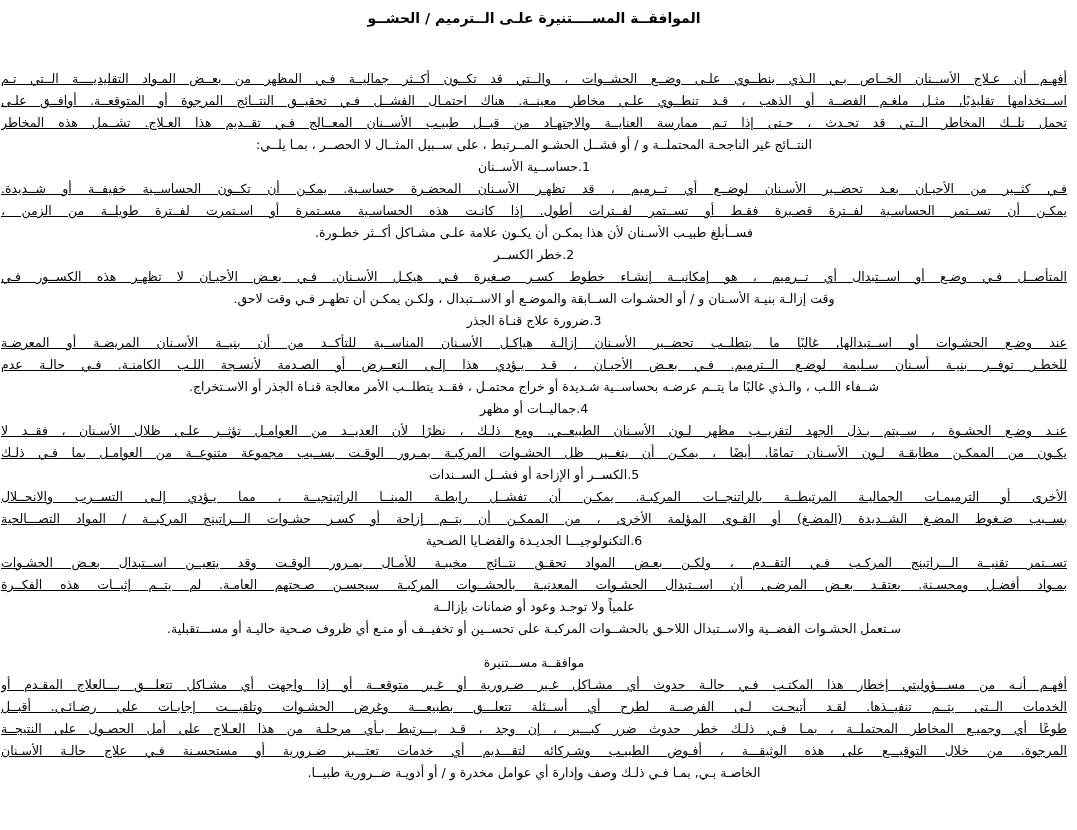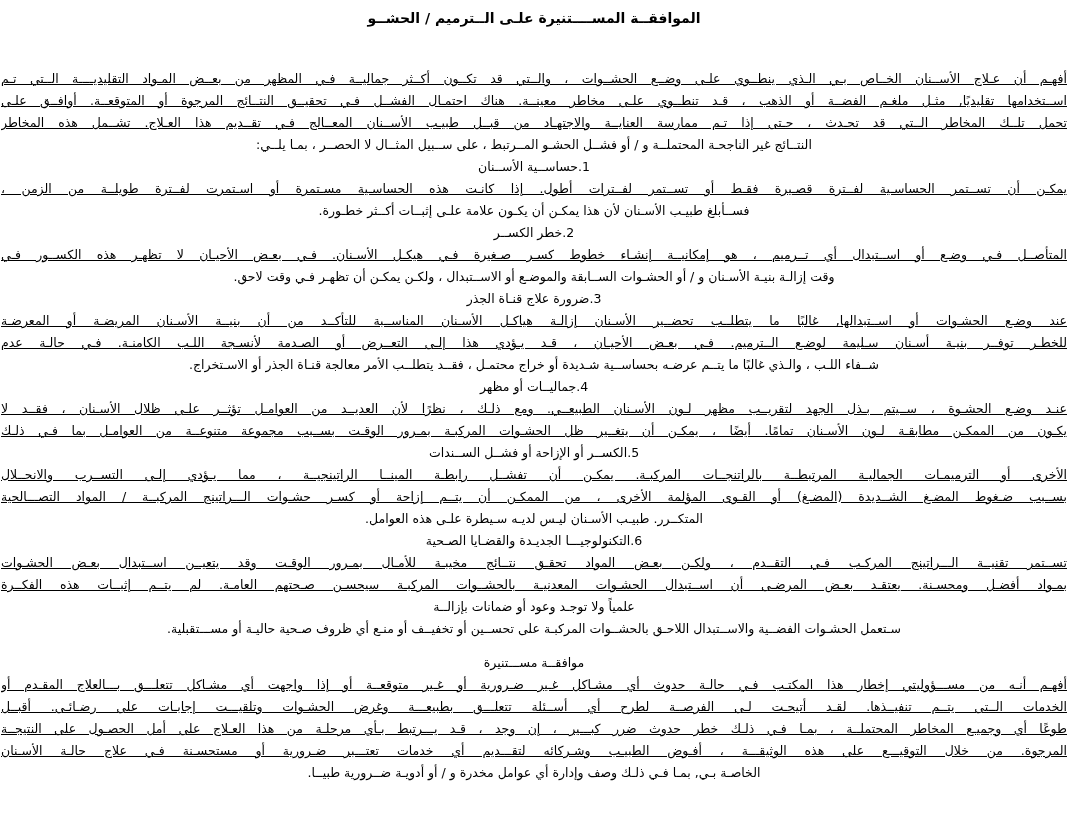--- a/index.html
+++ b/index.html
@@ -42,22 +42,23 @@
   <div class="title">الموافقــة المســــتنيرة علـى الــترميم / الحشــو</div>
   <div class="doc-body" id="doc-body">
       <div class="para">
         <div class="line j">أفهـم أن عـلاج الأســنان الخــاص بـي الـذي ينطــوي علـى وضــع الحشــوات ، والــتي قد تكــون أكــثر جماليــة فـي المظهر من بعــض المـواد التقليديــــة الــتي تـم</div>
         <div class="line j">اســتخدامها تقليديًا, مثـل ملغـم الفضــة أو الذهب ، قـد تنطــوي علـى مخاطر معينــة. هناك احتمـال الفشــل فـي تحقيــق النتــائج المرجوة أو المتوقعــة. أوافــق علـى</div>
         <div class="line j">تحمل تلــك المخاطر الــتي قد تحـدث ، حـتى إذا تـم ممارسة العنايــة والاجتهـاد من قبــل طبيـب الأســنان المعــالج فـي تقــديم هذا العـلاج. تشــمل هذه المخاطر</div>
         <div class="line">النتــائج غير الناجحـة المحتملــة و / أو فشــل الحشـو المــرتبط ، على ســبيل المثــال لا الحصــر ، بمـا يلــي:</div>
       </div>
       <div class="line">1.حساســية الأســنان</div>
       <div class="para">
+        <div class="line j">فـي كثــير من الأحيـان بعـد تحضــير الأسـنان لوضــع أي تــرميم ، قد تظهـر الأسـنان المحضـرة حساسـية. يمكـن أن تكــون الحساســية خفيفــة أو شــديدة.</div>
         <div class="line j">يمكـن أن تســتمر الحساسـية لفــترة قصـيرة فقـط أو تســتمر لفــترات أطول. إذا كانـت هذه الحساسـية مسـتمرة أو اسـتمرت لفــترة طويلــة من الزمن ،</div>
-        <div class="line">فســأبلغ طبيـب الأسـنان لأن هذا يمكـن أن يكـون علامة علـى إثبــات أكــثر خطـورة.</div>
+        <div class="line">فســأبلغ طبيـب الأسـنان لأن هذا يمكـن أن يكـون علامة علـى مشـاكل أكــثر خطـورة.</div>
       </div>
       <div class="line">2.خطر الكســر</div>
       <div class="para">
         <div class="line j">المتأصــل فـي وضـع أو اســتبدال أي تــرميم ، هو إمكانيــة إنشـاء خطوط كسـر صـغيرة فـي هيكـل الأسـنان. فـي بعـض الأحيـان لا تظهـر هذه الكســور فـي</div>
         <div class="line">وقت إزالـة بنيـة الأسـنان و / أو الحشـوات الســابقة والموضـع أو الاســتبدال ، ولكـن يمكـن أن تظهـر فـي وقت لاحق.</div>
       </div>
       <div class="line">3.ضرورة علاج قنـاة الجذر</div>
       <div class="para">
         <div class="line j">عند وضـع الحشـوات أو اســتبدالها, غالبًا ما يتطلــب تحضــير الأسـنان إزالـة هياكـل الأسـنان المناســبة للتأكــد من أن بنيــة الأسـنان المريضـة أو المعرضـة</div>
         <div class="line j">للخطـر توفــر بنيـة أسـنان سـليمة لوضـع الــترميم. فـي بعـض الأحيـان ، قـد يـؤدي هذا إلـى التعــرض أو الصـدمة لأنسـجة اللـب الكامنـة. فـي حالـة عدم</div>
@@ -65,21 +66,20 @@
       </div>
       <div class="line">4.جماليــات أو مظهر</div>
       <div class="para">
         <div class="line j">عنـد وضـع الحشـوة ، ســيتم بـذل الجهد لتقريــب مظهر لـون الأسـنان الطبيعــي. ومع ذلـك ، نظرًا لأن العديــد من العوامـل تؤثــر علـى ظلال الأسـنان ، فقــد لا</div>
         <div class="line j">يكـون من الممكـن مطابقـة لـون الأسـنان تمامًا. أيضًا ، يمكـن أن يتغــير ظل الحشـوات المركبـة بمـرور الوقـت بســبب مجموعة متنوعــة من العوامـل بما فـي ذلـك</div>
       </div>
       <div class="line">5.الكســر أو الإزاحة أو فشــل الســندات</div>
       <div class="para">
         <div class="line j">الأخرى أو الترميمـات الجماليـة المرتبطــة بالراتنجــات المركبـة. يمكـن أن تفشــل رابطـة المينــا الراتينجيــة ، مما يـؤدي إلـى التســرب والانحــلال</div>
         <div class="line j">بســبب ضـغوط المضـغ الشــديدة (المضـغ) أو القـوى المؤلمة الأخرى ، من الممكـن أن يتــم إزاحة أو كسـر حشـوات الـــراتينج المركبــة / المواد التصـــالحية</div>
-        <div class="line">المتكــرر. طبيـب الأسـنان ليـس لديـه سـيطرة علـى هذه العوامل.</div>
       </div>
       <div class="line">6.التكنولوجيـــا الجديـدة والقضـايا الصـحية</div>
       <div class="para">
         <div class="line j">تســتمر تقنيــة الـــراتينج المركـب فـي التقــدم ، ولكـن بعـض المواد تحقـق نتــائج مخيبـة للأمـال بمـرور الوقـت وقد يتعيــن اســتبدال بعـض الحشـوات</div>
         <div class="line j">بمـواد أفضـل ومحسـنة. يعتقـد بعـض المرضـى أن اســتبدال الحشـوات المعدنيـة بالحشــوات المركبـة سيحسـن صـحتهم العامـة. لم يتــم إثبــات هذه الفكــرة</div>
         <div class="line">علمياً ولا توجـد وعود أو ضمانات بإزالــة</div>
         <div class="line">سـتعمل الحشـوات الفضــية والاســتبدال اللاحـق بالحشــوات المركبـة على تحســين أو تخفيــف أو منـع أي ظروف صـحية حاليـة أو مســـتقبلية.</div>
       </div>
       <div class="spacer"></div>
       <div class="line">موافقــة مســـتنيرة</div>

